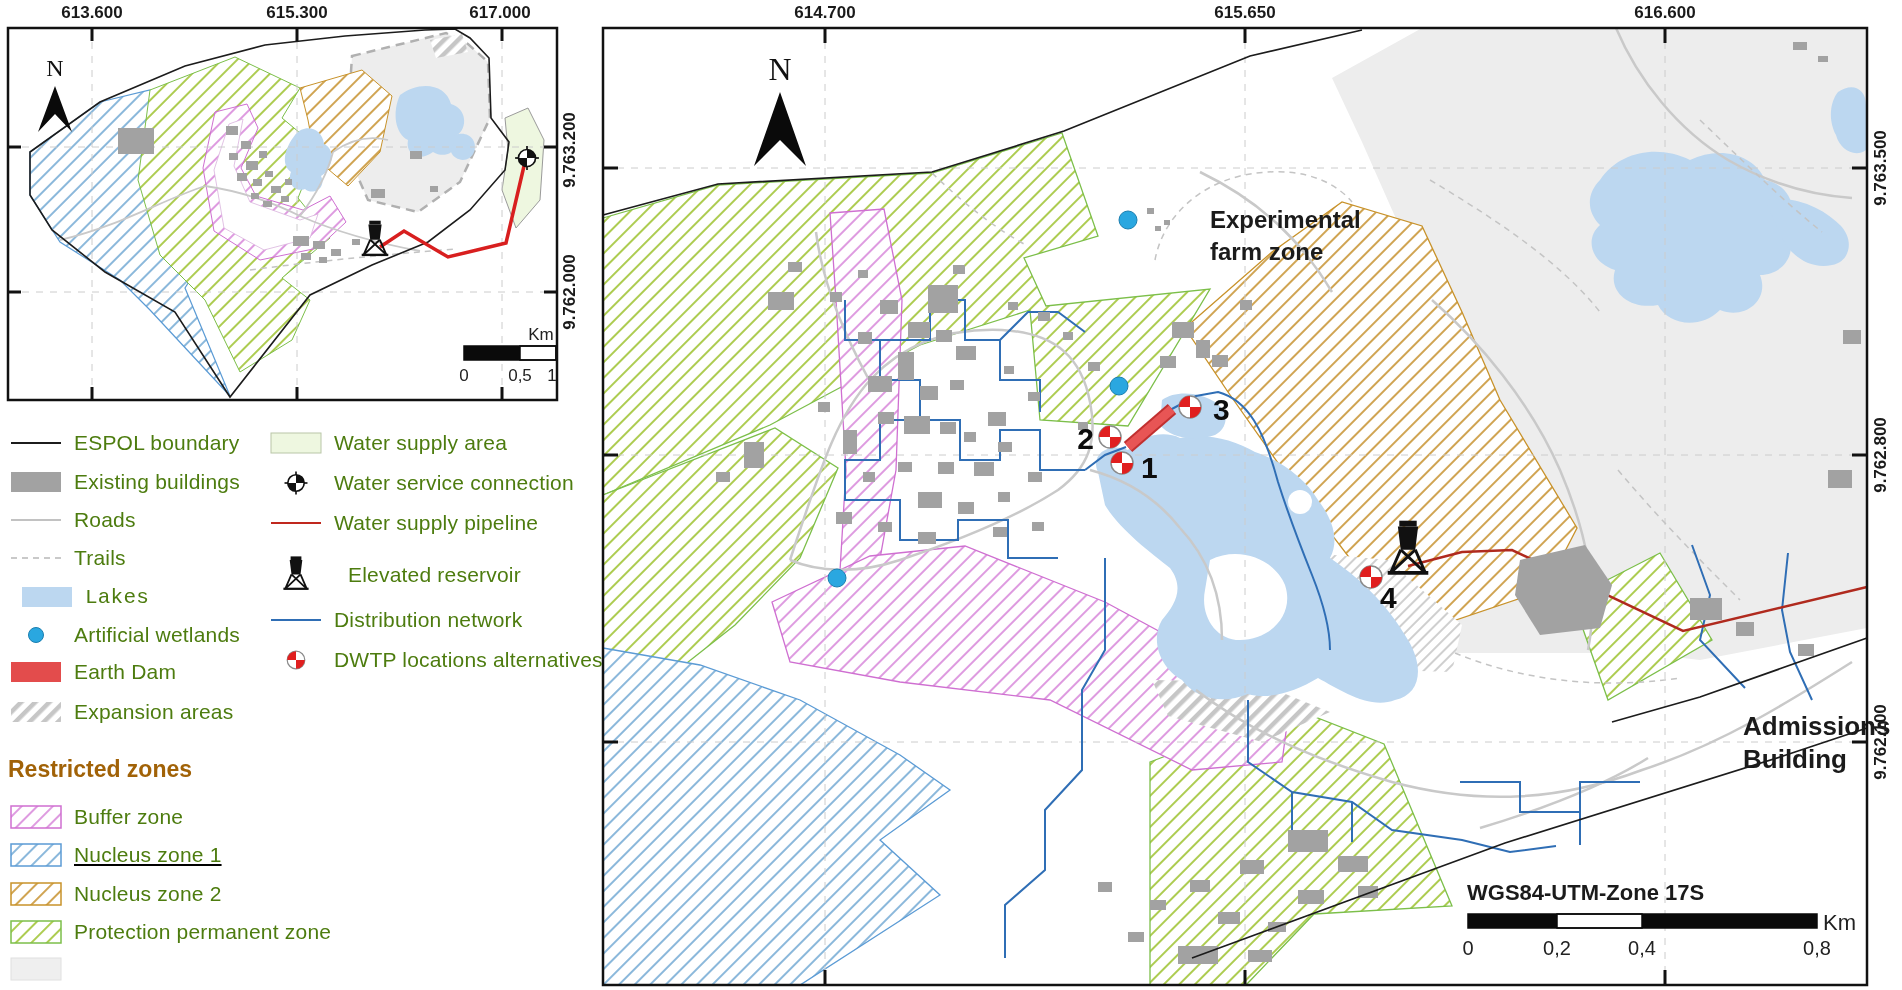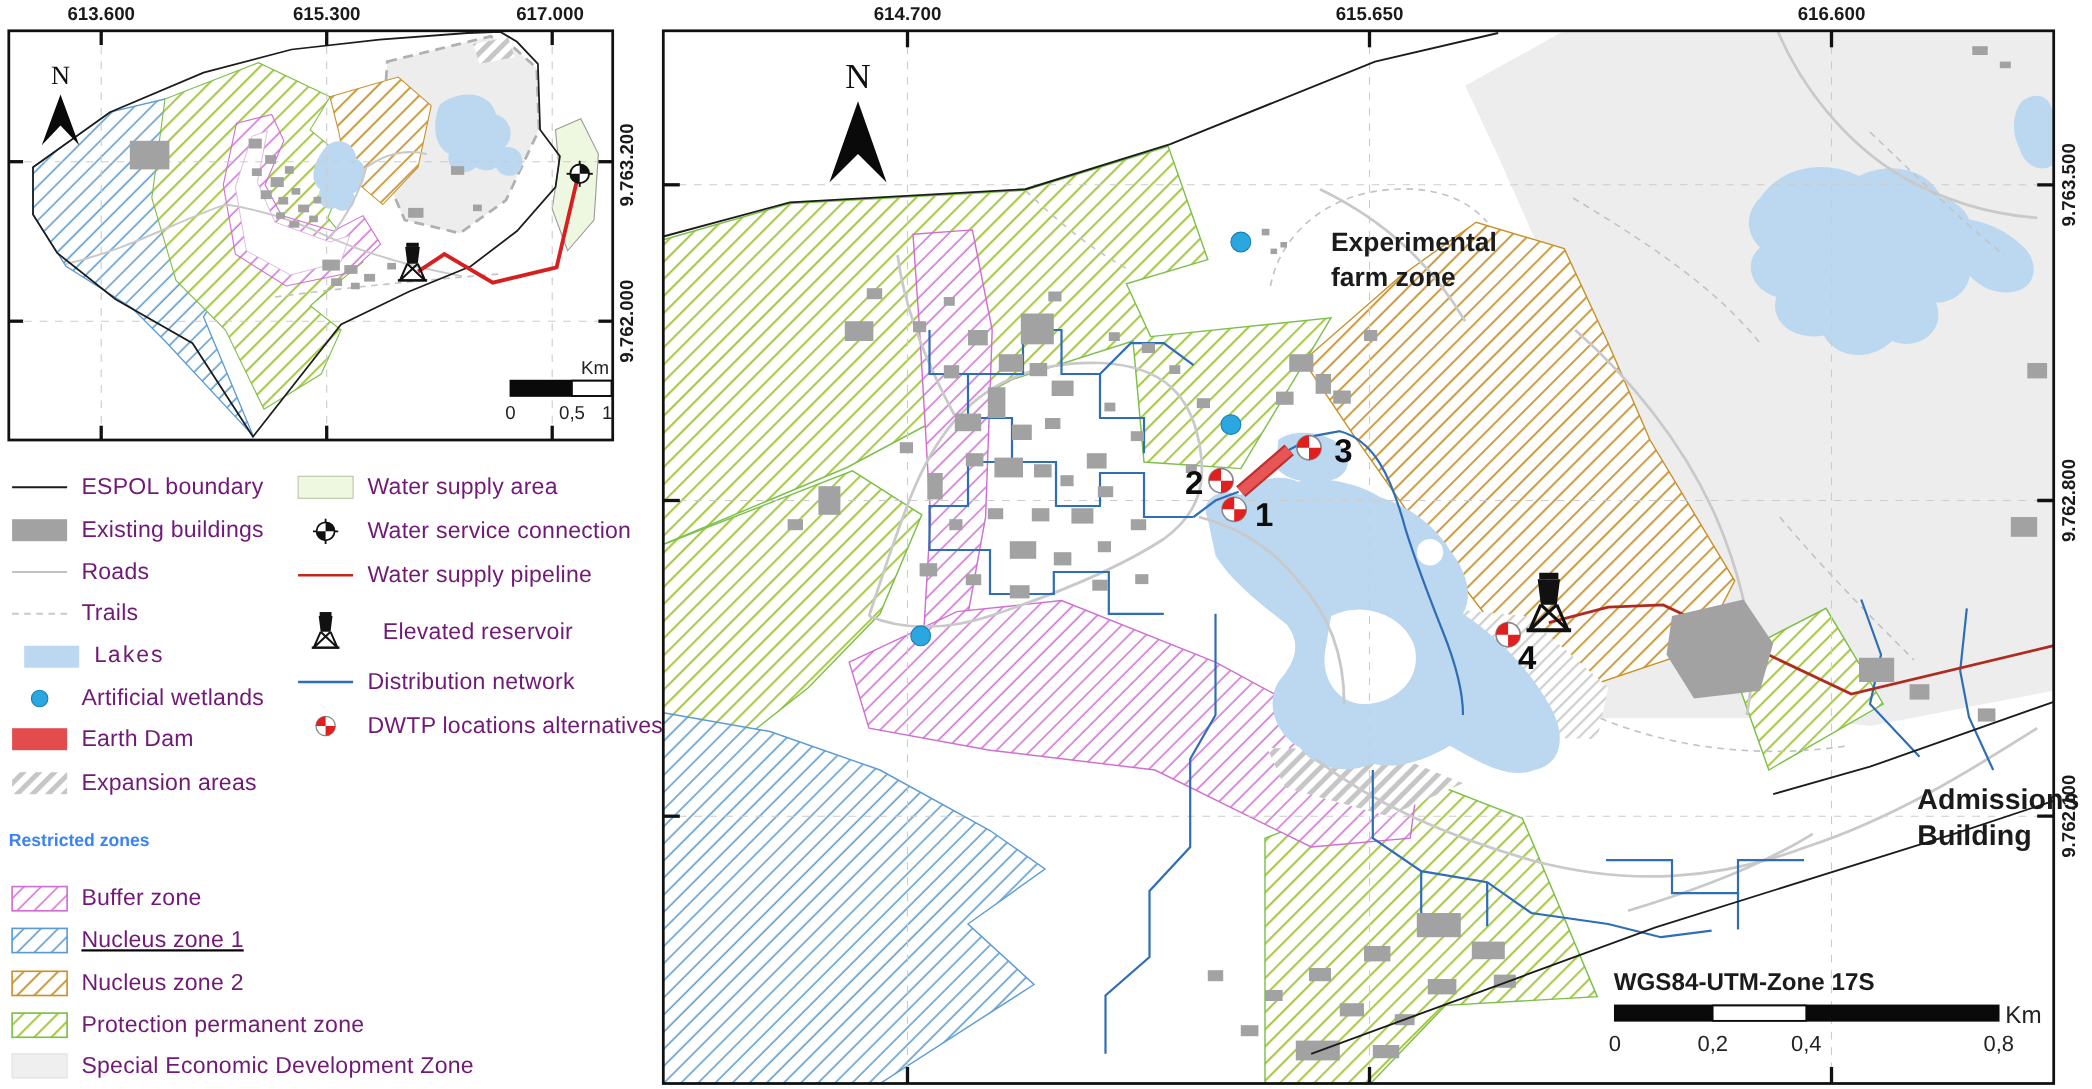--- a/index.html
+++ b/index.html
@@ -11,22 +11,22 @@
   .coord{font-size:17px;font-weight:bold;fill:#1a1a1a;}
   .north-n{font-family:"Liberation Serif",serif;fill:#111;}
   .maplabel{font-weight:bold;fill:#1b1b1b;}
   .scalenum{font-size:17px;fill:#222;}
   .scalenum2{font-size:20px;fill:#222;}
   .kmu{font-size:17px;fill:#222;}
   .kmu2{font-size:22px;fill:#222;}
   .mrk{font-size:30px;font-weight:bold;fill:#0d0d0d;}
   
   .legend-row{position:absolute;display:flex;align-items:center;gap:10px;height:28px;}
-  .lg-label{font-size:21px;color:#701a75;white-space:nowrap;letter-spacing:0.2px;}
-  .lg-title{position:absolute;font-size:16px;font-weight:bold;color:#3b82f6;}
+  .lg-label{font-size:21px;color:#4d7c0f;white-space:nowrap;letter-spacing:0.2px;}
+  .lg-title{position:absolute;font-size:23px;font-weight:bold;color:#a16207;}
   .sw{flex:0 0 56px;width:56px;height:28px;}
 </style>
 </head>
 <body>
 
 <div class="canvas">
 
 <svg class="map-svg" width="1902" height="990" viewBox="0 0 1902 990">
   <defs>
     <pattern id="hg" width="11" height="11" patternUnits="userSpaceOnUse" patternTransform="rotate(-45)">
@@ -526,17 +526,16 @@
   <div class="legend-row" style="top:918px;left:8px;align-items:center;">
     <svg class="sw" viewBox="0 0 56 28">
           <rect x="3" y="3" width="50" height="22" fill="url(#hg)" stroke="#7cbf4a" stroke-width="1.5"></rect>
         </svg>
     <span class="lg-label">Protection permanent zone</span>
   </div>
   <div class="legend-row" style="top:955px;left:8px;">
     <svg class="sw" viewBox="0 0 56 28">
           <rect x="3" y="3" width="50" height="22" fill="#efefef" stroke="#e0e0e0"></rect>
         </svg>
-    <span class="lg-label">Special Economic Development Zone</span>
   </div>
 
 </div>
 </div>
 
 </body></html>

